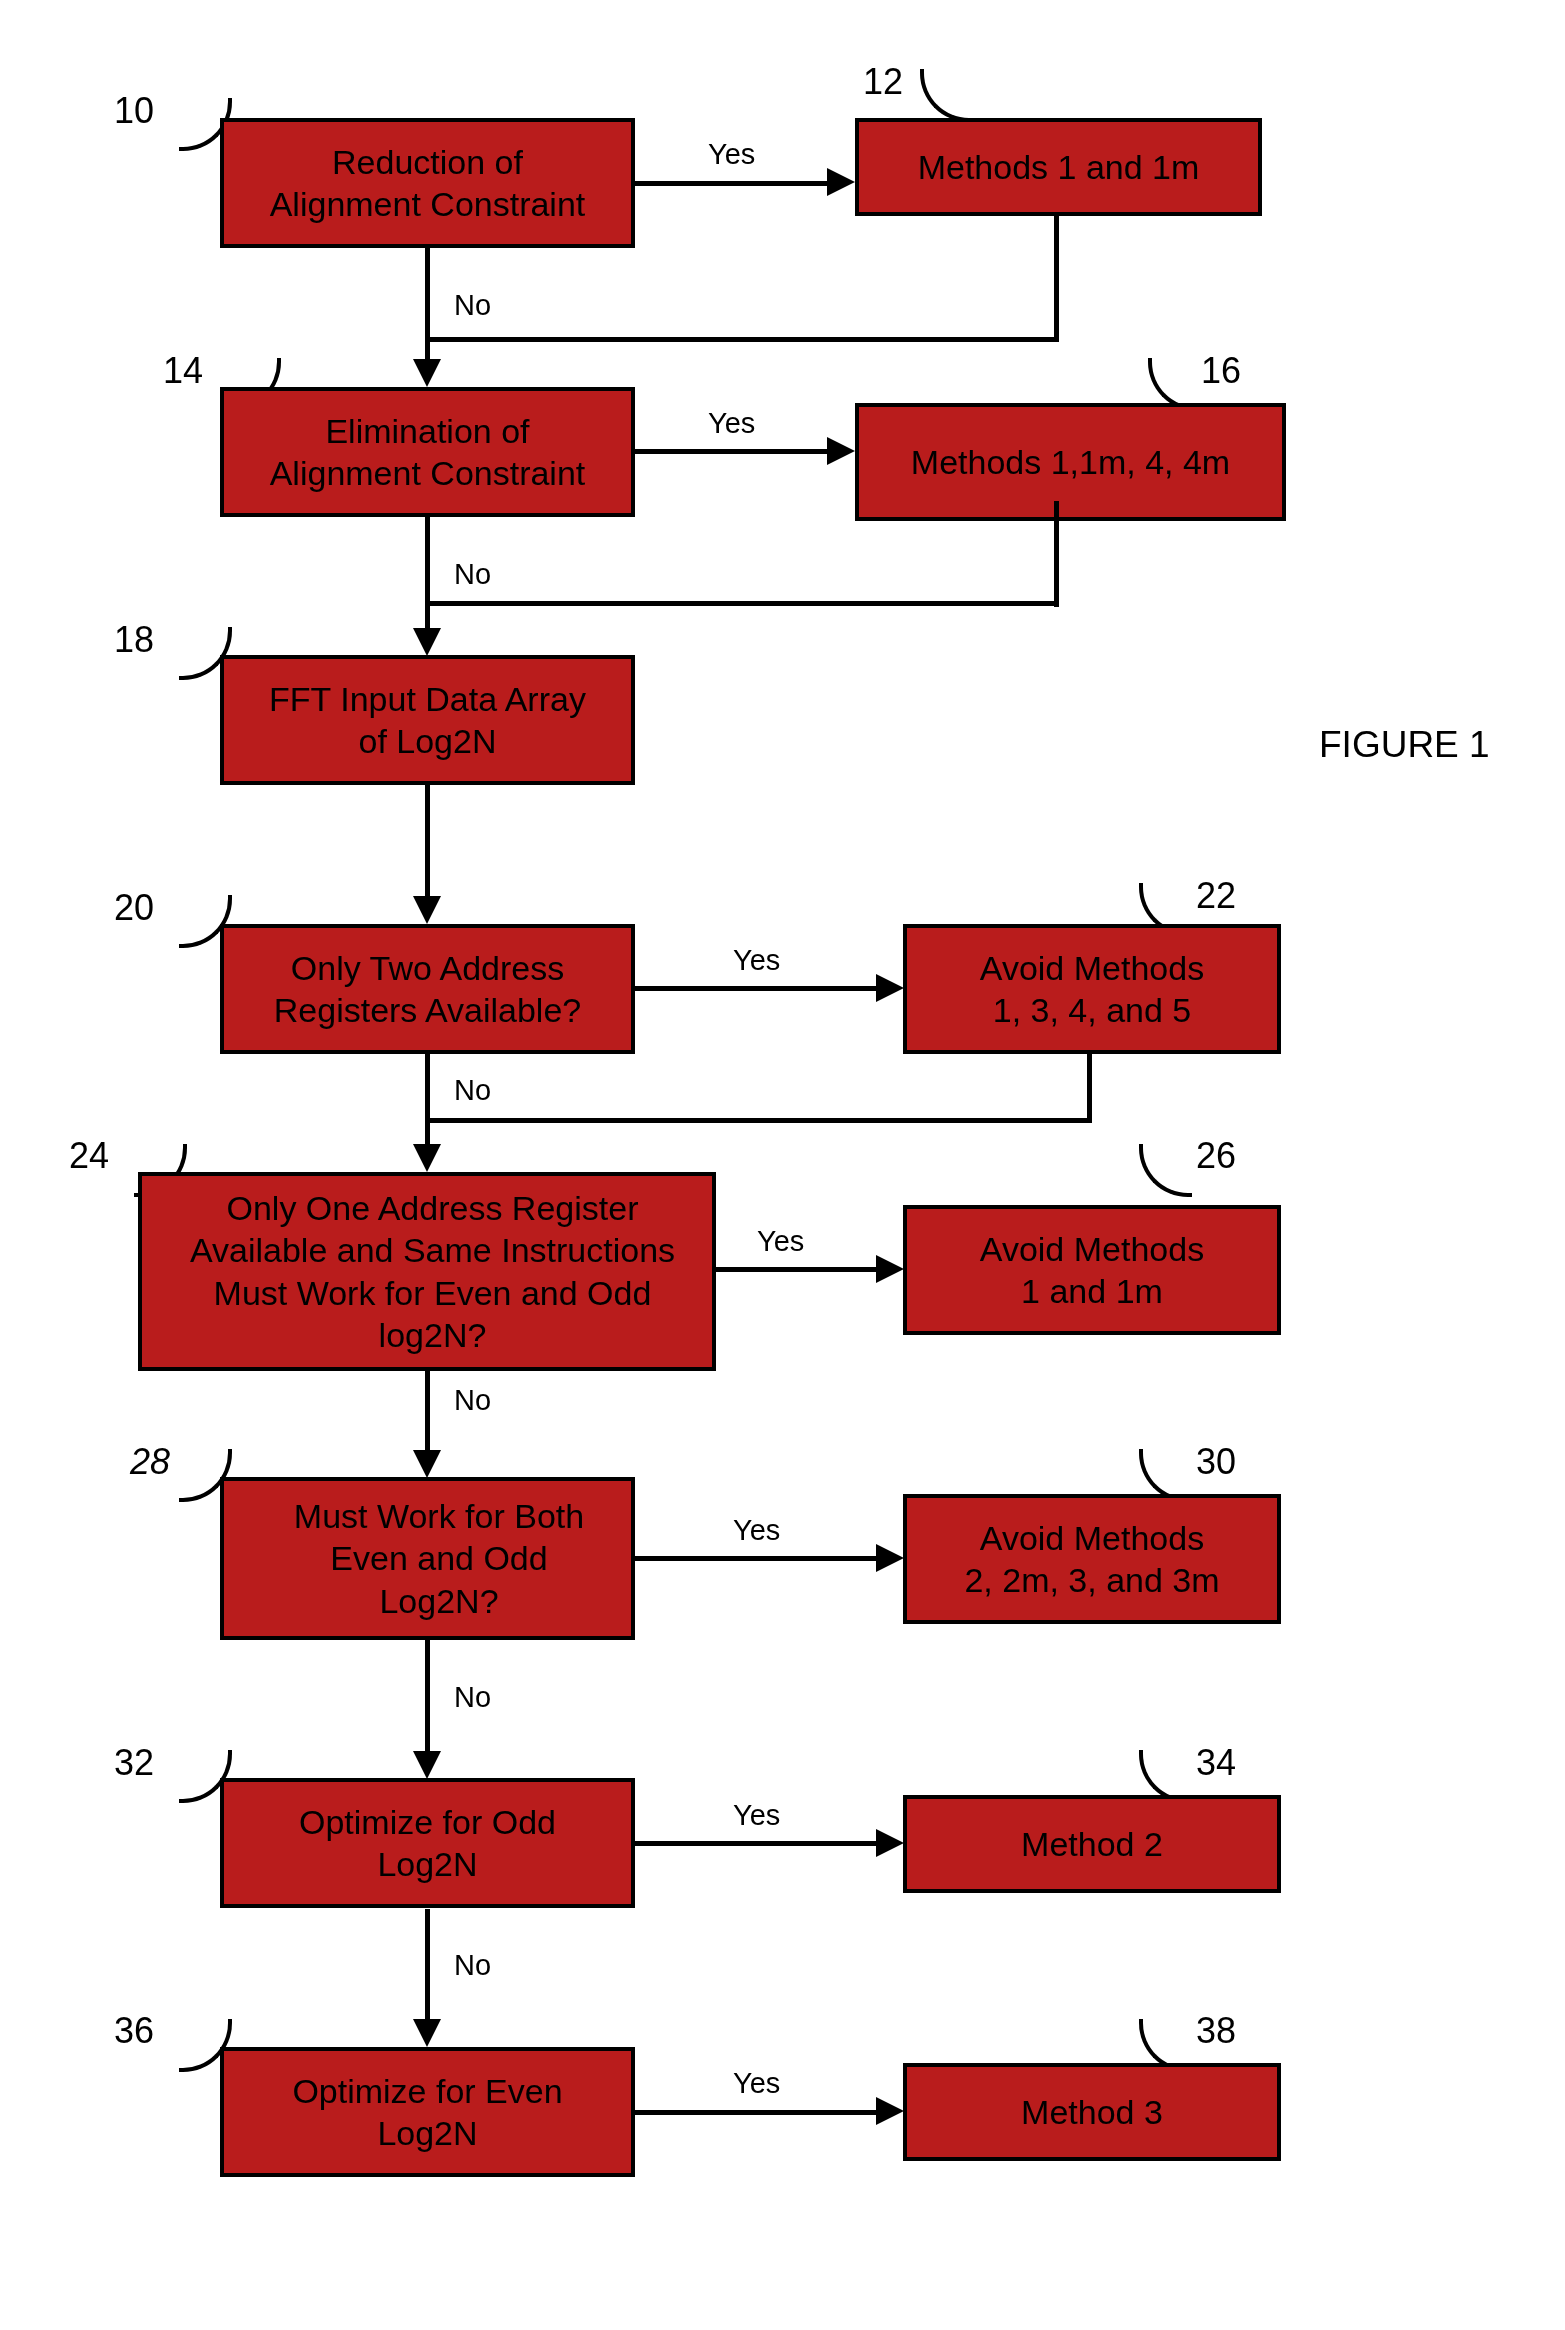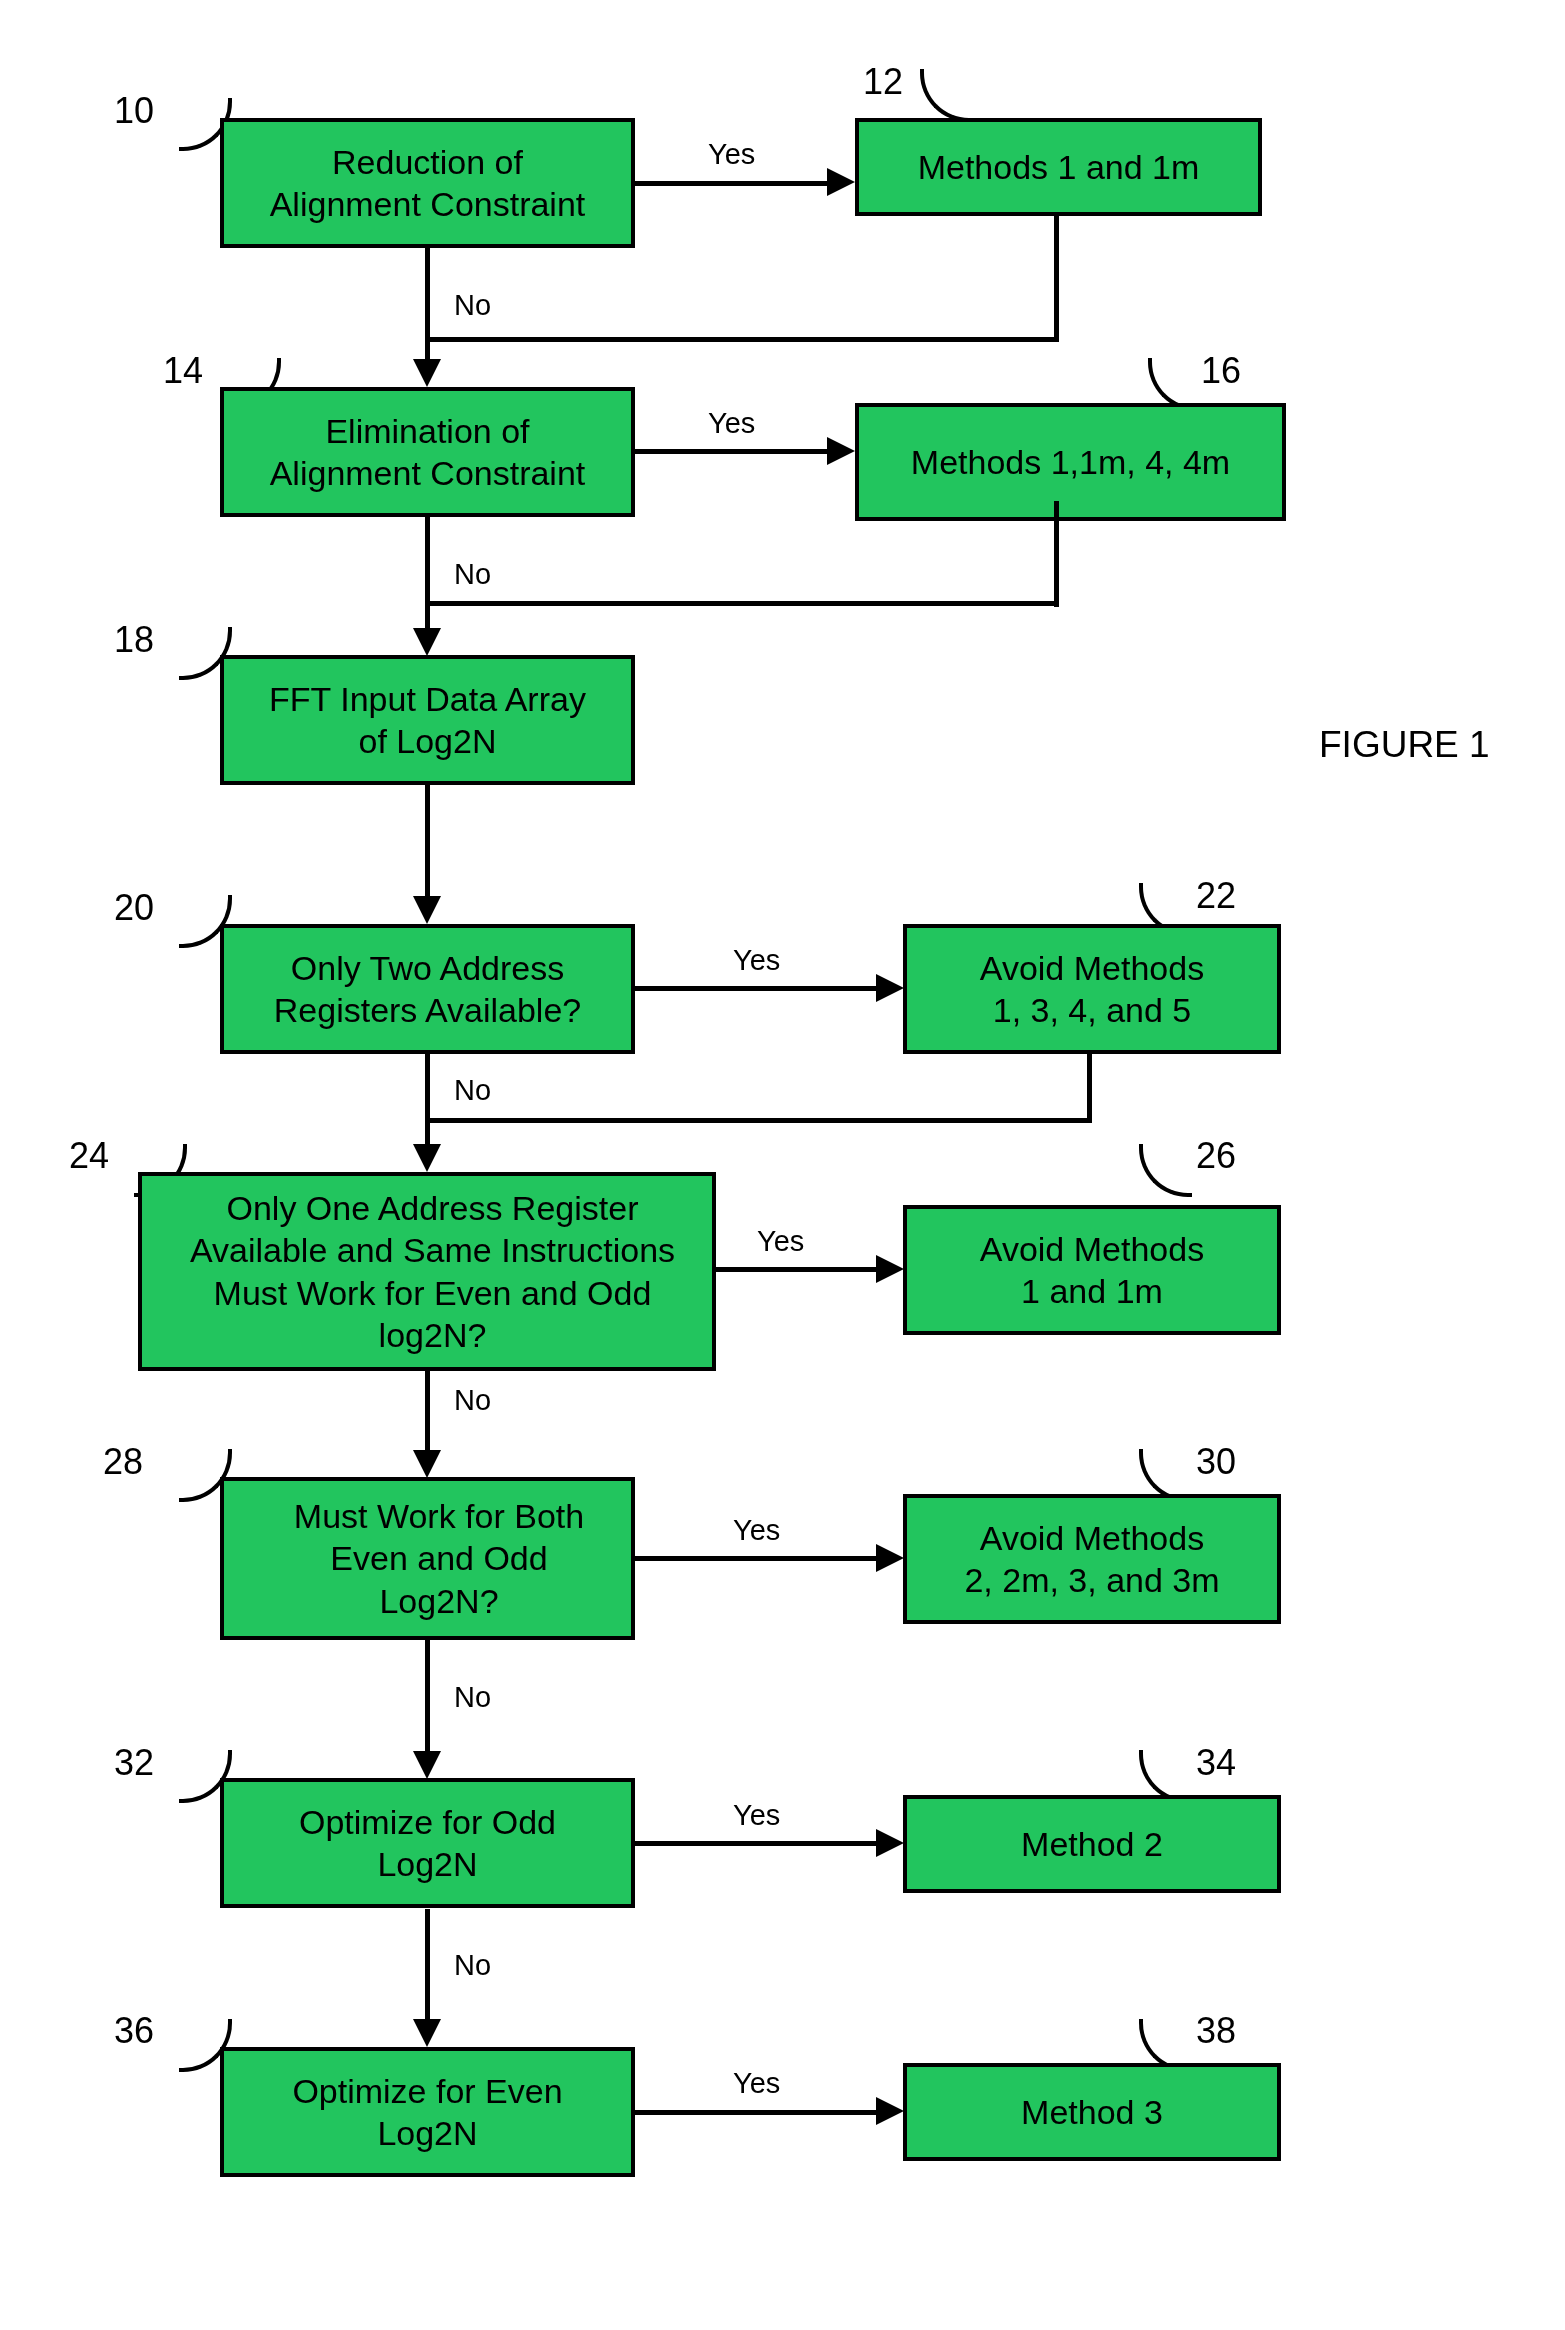--- a/index.html
+++ b/index.html
@@ -10,21 +10,21 @@
   }
   .canvas {
     position: relative;
     width: 1566px;
     height: 2330px;
     background: #fff;
   }
   .box {
     position: absolute;
     border: 4.9px solid #000;
-    background: #22c55e;
+    background: #b91c1c;
     display: flex;
     align-items: center;
     justify-content: center;
     text-align: center;
     font-size: 34px;
     line-height: 1.25;
     font-weight: 400;
     box-sizing: border-box;
     padding: 6.5px 13px;
   }
@@ -177,21 +177,21 @@
   </div>
 
   <div class="hline" style="left:716px; top:1267px; width:163px;"></div>
   <div class="arrow-right" style="left:876px; top:1255px;"></div>
   <div class="edge-label" style="left:757px; top:1225px;">Yes</div>
 
   <div class="vline" style="left:425px; top:1371px; height:81px;"></div>
   <div class="arrow-down" style="left:413px; top:1450px;"></div>
   <div class="edge-label" style="left:454px; top:1384px;">No</div>
 
-  <div class="label" style="left:103px; top:1441px;">28</div>
+  <div class="label" style="left:130px; top:1441px;font-style:italic;">28</div>
   <div class="tick" style="left:179px; top:1449px;"></div>
   <div class="box" style="left:220px; top:1477px; width:415px; height:163px;padding-left:36px;">
     <span>Must Work for Both<br>Even and Odd<br>Log2N?</span>
   </div>
 
   <div class="label" style="left:1196px; top:1441px;">30</div>
   <div class="tick" style="left:1139px; top:1449px; transform: rotate(180deg);"></div>
   <div class="box" style="left:903px; top:1494px; width:378px; height:130px;">
     <span>Avoid Methods<br>2, 2m, 3, and 3m</span>
   </div>

